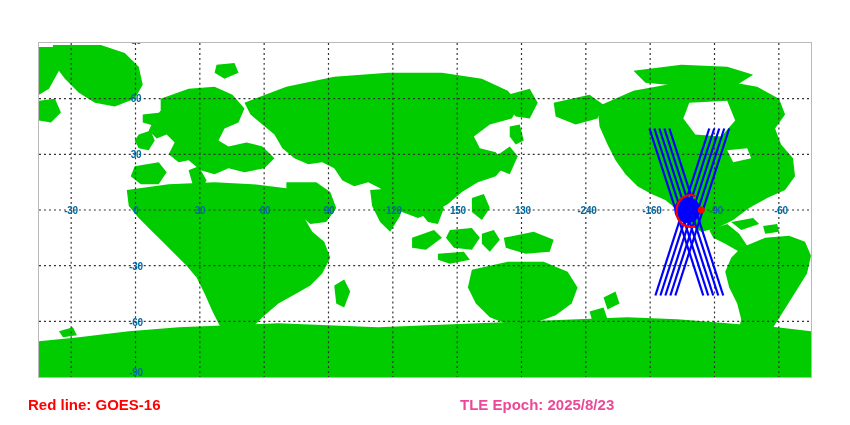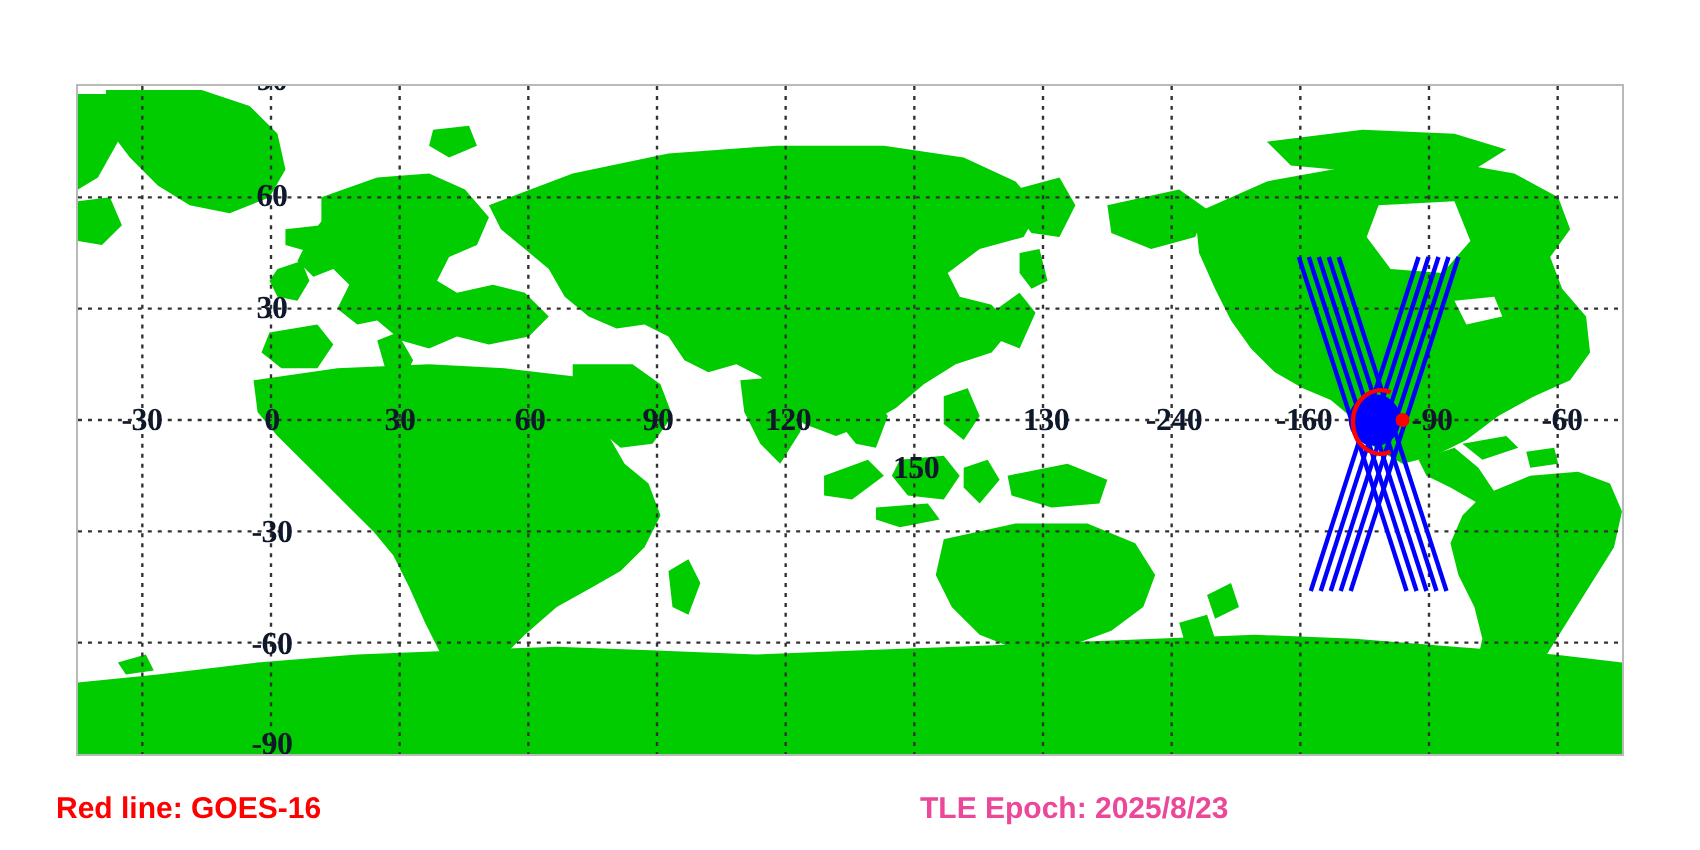--- a/index.html
+++ b/index.html
@@ -33,24 +33,24 @@
     left: 0;
     top: 0;
     width: 100%;
     height: 100%;
     display: block;
   }
 
   
   .tick-label {
     position: absolute;
-    font-family: Liberation Serif, serif;
-    font-size: 16px;
+    font-family: Liberation Sans, sans-serif;
+    font-size: 10px;
     font-weight: bold;
-    color: #0f172a;
+    color: #0369a1;
     white-space: nowrap;
     line-height: 1;
     letter-spacing: -0.3px;
     transform: translate(-50%, -50%);
     pointer-events: none;
   }
 
   
   #legend {
     position: absolute;
@@ -211,21 +211,21 @@
 
     <circle cx="664" cy="168" r="3.5" fill="#ff0000" stroke="none"></circle>
   </svg>
 
   <div class="tick-label" style="left:32px;  top:168px;">-30</div>
   <div class="tick-label" style="left:97px;  top:168px;">0</div>
   <div class="tick-label" style="left:161px; top:168px;">30</div>
   <div class="tick-label" style="left:226px; top:168px;">60</div>
   <div class="tick-label" style="left:290px; top:168px;">90</div>
   <div class="tick-label" style="left:355px; top:168px;text-align:center;">120</div>
-  <div class="tick-label" style="left:419px; top:168px;margin-top:24px;">150</div>
+  <div class="tick-label" style="left:419px; top:168px;">150</div>
   <div class="tick-label" style="left:484px; top:168px;">130</div>
   <div class="tick-label" style="left:548px; top:168px;">-240</div>
   <div class="tick-label" style="left:613px; top:168px;">-160</div>
   <div class="tick-label" style="left:677px; top:168px;">-90</div>
   <div class="tick-label" style="left:742px; top:168px;">-60</div>
 
   <div class="tick-label" style="left:97px; top:-2px;">90</div>
   <div class="tick-label" style="left:97px; top:56px;">60</div>
   <div class="tick-label" style="left:97px; top:112px;">30</div>
   <div class="tick-label" style="left:97px; top:224px;">-30</div>

